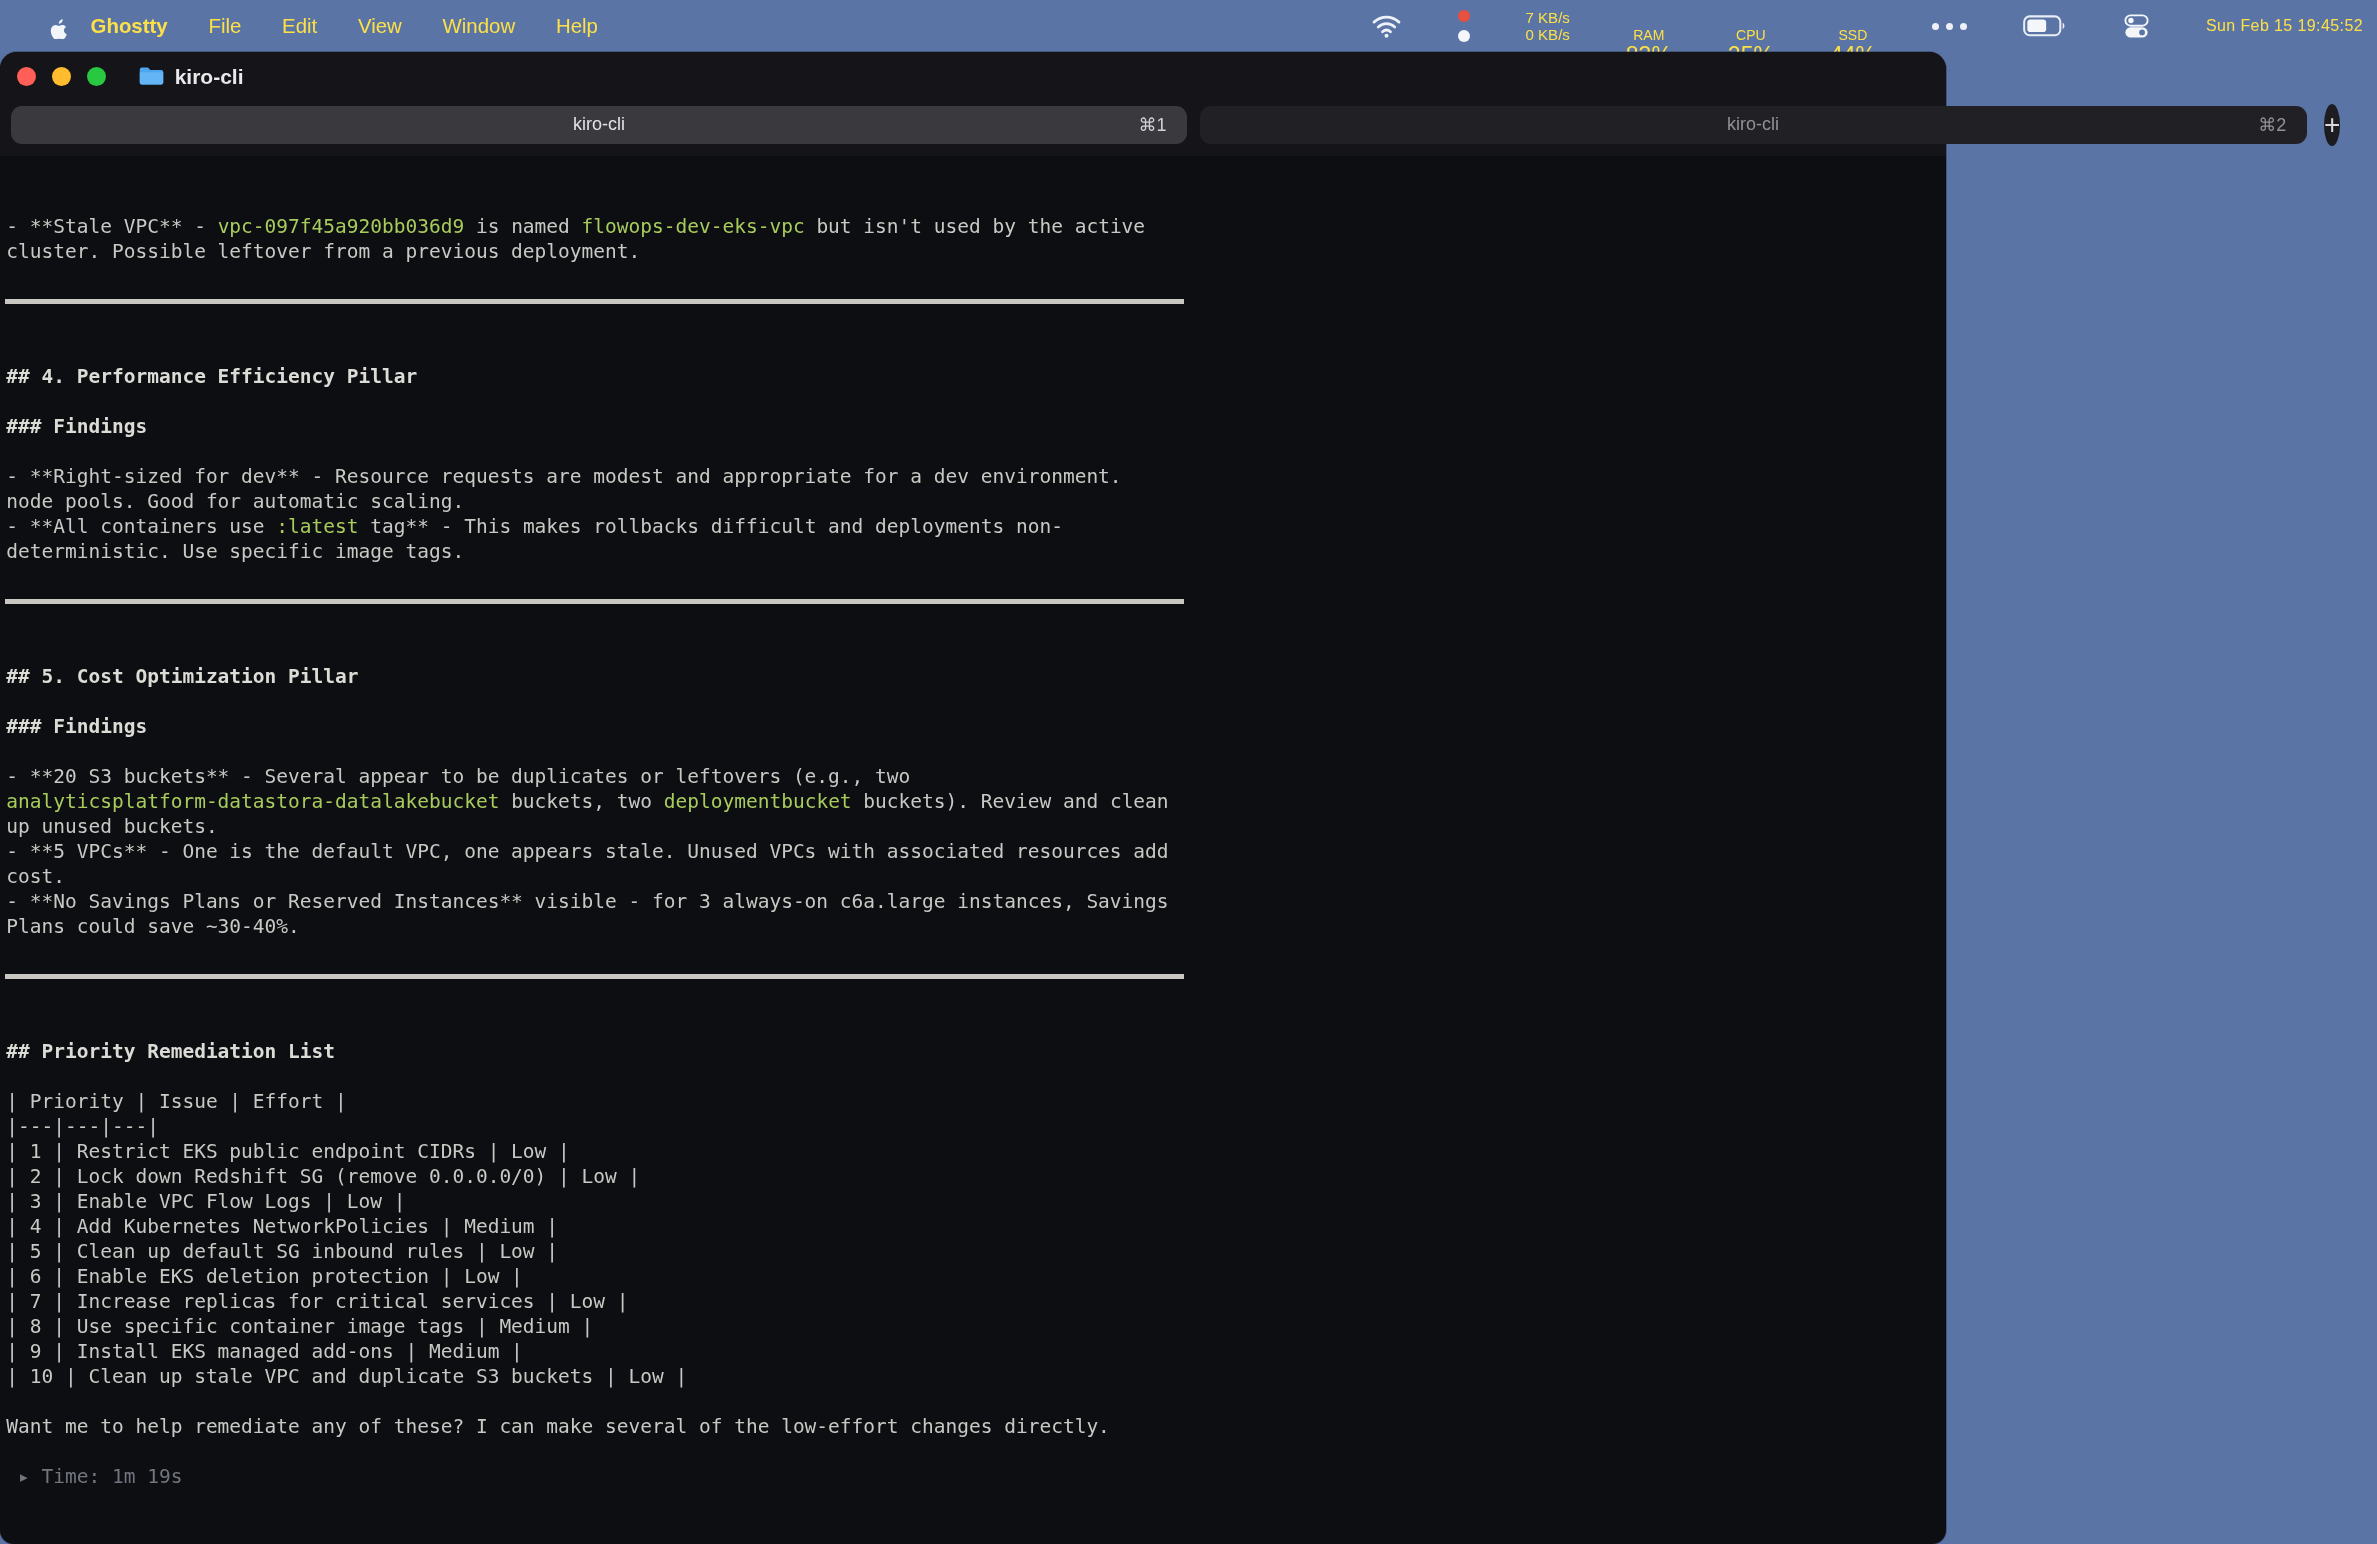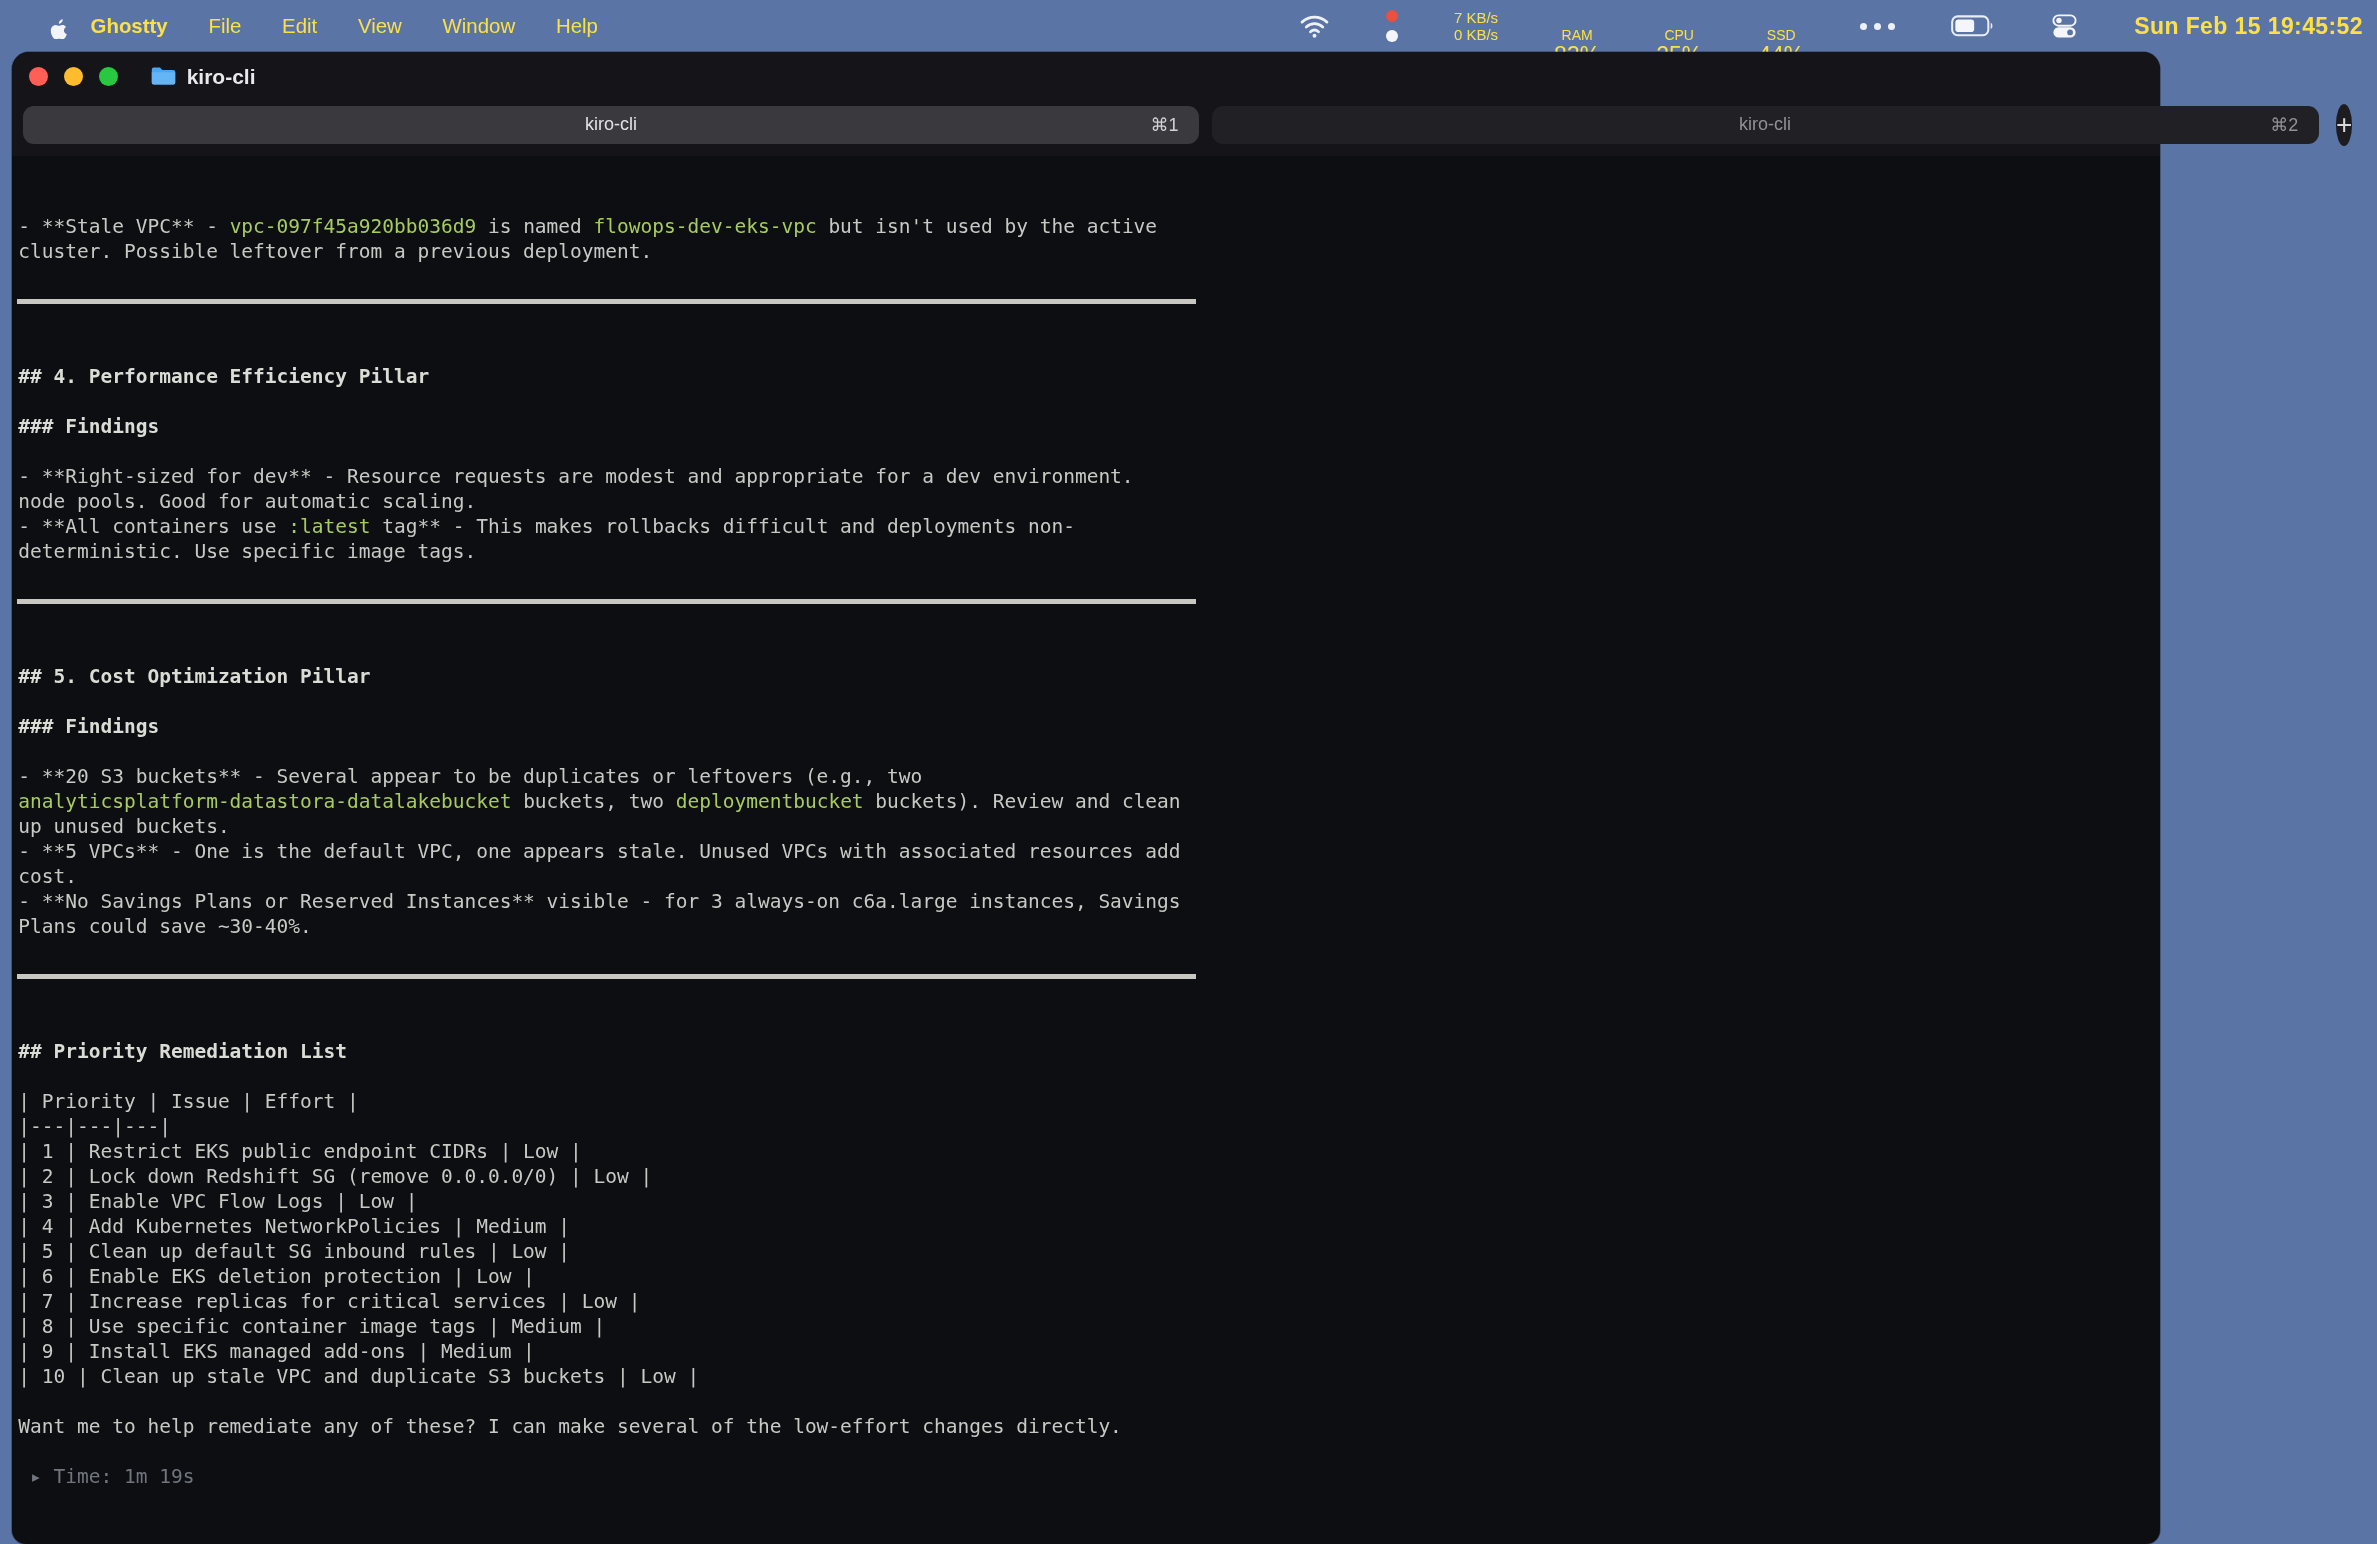--- a/index.html
+++ b/index.html
@@ -14,24 +14,24 @@
   .status{margin-left:auto;display:flex;align-items:center;gap:56px;}
   .speeds{font-size:15px;line-height:17.3px;text-align:right;font-weight:500;}
   .meter{text-align:center;}
   .meter .lbl{font-size:14px;line-height:13.4px;font-weight:500;margin-top:44px;}
   .meter .val{font-size:23px;line-height:24.4px;font-weight:500;}
   .dots3{display:flex;gap:7px;align-items:center;}
   .dots3 i{width:7px;height:7px;border-radius:50%;background:#eef1f8;display:block;}
   .updown{display:flex;flex-direction:column;gap:8.6px;align-items:center;}
   .updown .u{width:11.8px;height:11.8px;border-radius:50%;background:#e8503f;}
   .updown .d{width:11.8px;height:11.8px;border-radius:50%;background:#f4f6fa;}
-  .clock{font-size:23px;font-weight:700;letter-spacing:0.4px;}
+  .clock{font-size:16px;font-weight:400;letter-spacing:0.4px;}
 
   
-  .window{position:absolute;top:52px;left:12px;width:2148px;height:1492px;
+  .window{position:absolute;top:52px;left:0;width:1946px;height:1492px;
     background:var(--term-bg,#0d0e12);border-radius:17.3px 17.3px 14px 14px;
     box-shadow:0 0 0 0.8px #00000055;}
   .titlebar{height:49px;display:flex;align-items:center;padding:0 17.3px;
     background:#151418;border-radius:17.3px 17.3px 0 0;}
   .lights{display:flex;gap:15.7px;align-items:center;}
   .light{width:19px;height:19px;border-radius:50%;}
   .light.red{background:var(--tl-red,#ff5f57);}
   .light.yellow{background:var(--tl-yellow,#febc2e);}
   .light.green{background:var(--tl-green,#28c840);}
   .wtitle{display:flex;align-items:center;gap:11px;margin-left:33px;

